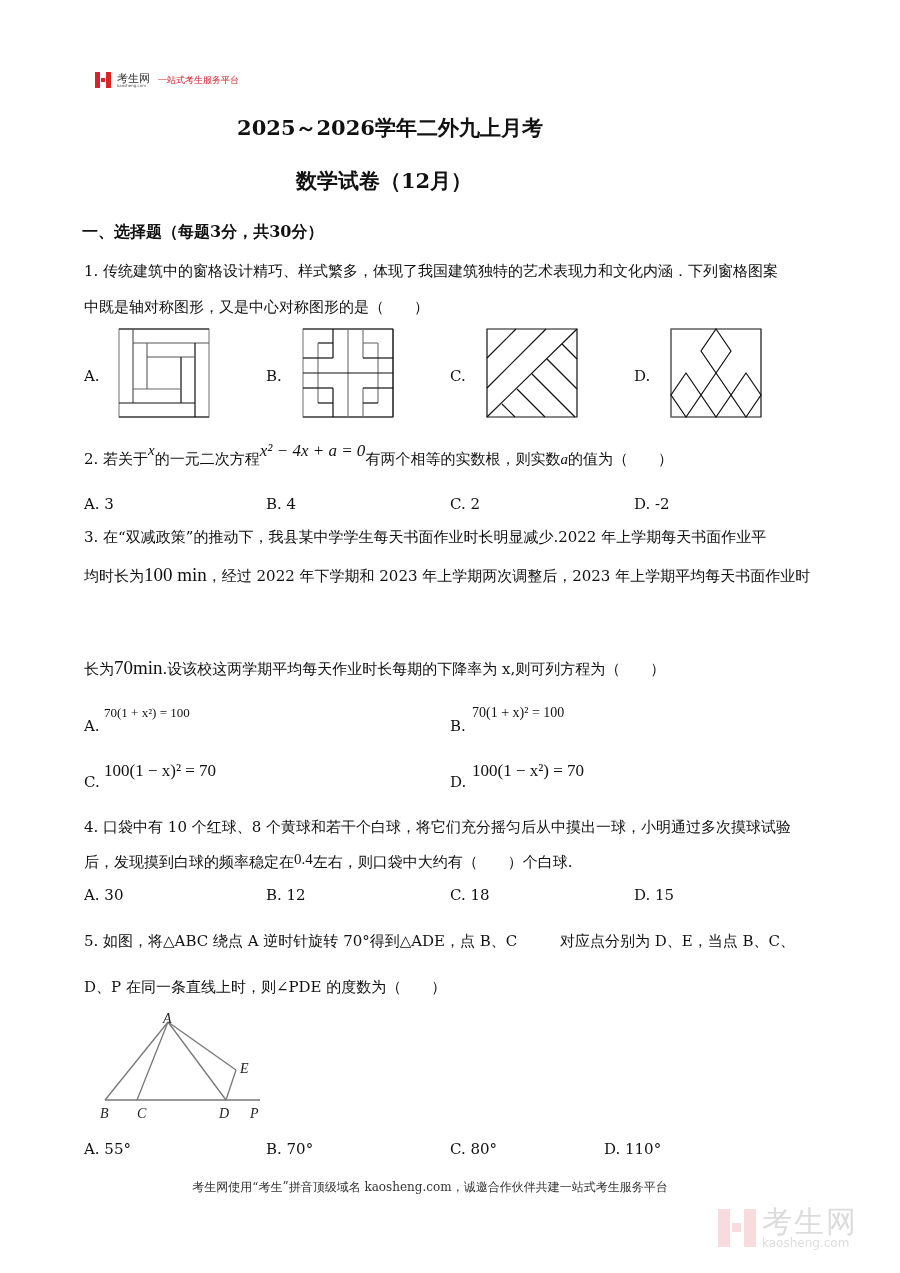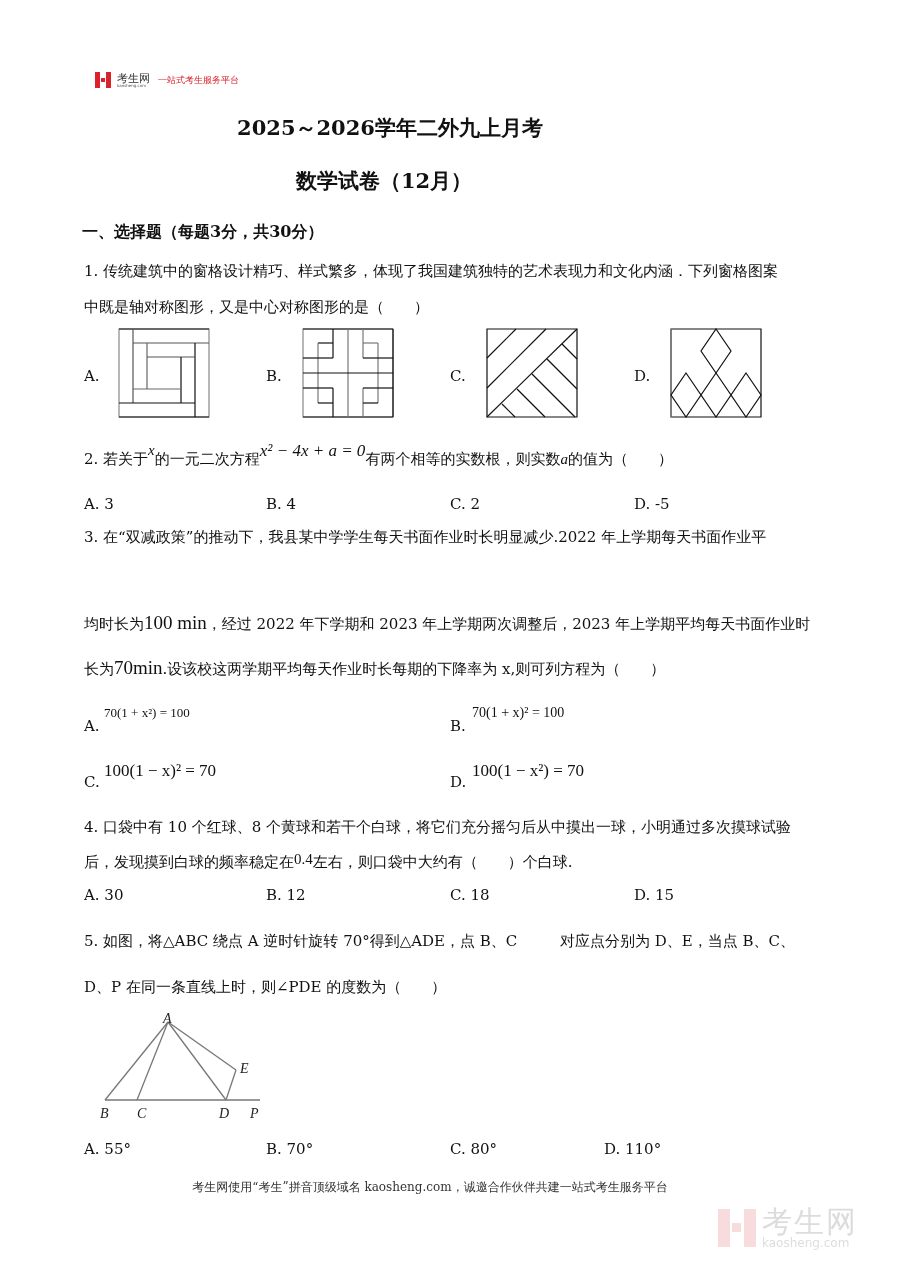--- a/index.html
+++ b/index.html
@@ -127,24 +127,24 @@
     <polyline points="46,45 31,67 46,89 61,67 46,45"></polyline>
   </g>
 </svg>
 
 <div class="abs line" style="left:84px; top:449px;">
   <span>2. 若关于</span><span class="math" style="position:relative; top:-9px;">x</span><span>的一元二次方程</span><span class="math" style="position:relative; top:-8px; font-size:17px;">x² − 4x + a = 0</span><span>有两个相等的实数根，则实数</span><span class="math">a</span><span>的值为（　　）</span>
 </div>
 <span class="abs opt" style="left:84px; top:495px;">A.  3</span>
 <span class="abs opt" style="left:266px; top:495px;">B.  4</span>
 <span class="abs opt" style="left:450px; top:495px;">C.  2</span>
-<span class="abs opt" style="left:634px; top:495px;">D.  -5</span>
+<span class="abs opt" style="left:634px; top:495px;">D.  -2</span>
 
 <div class="abs line" style="left:84px; top:528px;">3. 在“双减政策”的推动下，我县某中学学生每天书面作业时长明显减少.2022 年上学期每天书面作业平</div>
-<div class="abs line" style="left:84px; top:612px;">
+<div class="abs line" style="left:84px; top:564px;">
   <span>均时长为</span><span class="math-up">100 min</span><span>，经过 2022 年下学期和 2023 年上学期两次调整后，2023 年上学期平均每天书面作业时</span>
 </div>
 <div class="abs line" style="left:84px; top:657px;text-align:right;">
   <span>长为</span><span class="math-up">70min</span><span>.设该校这两学期平均每天作业时长每期的下降率为 x,则可列方程为（　　）</span>
 </div>
 
 <span class="abs opt" style="left:84px; top:717px;">A.</span>
 <span class="abs math" style="left:104px; top:705px; font-style:normal; font-size:13px;">70(1 + x²) = 100</span>
 <span class="abs opt" style="left:450px; top:717px;">B.</span>
 <span class="abs math" style="left:472px; top:705px; font-style:normal; font-size:14px;">70(1 + x)² = 100</span>

